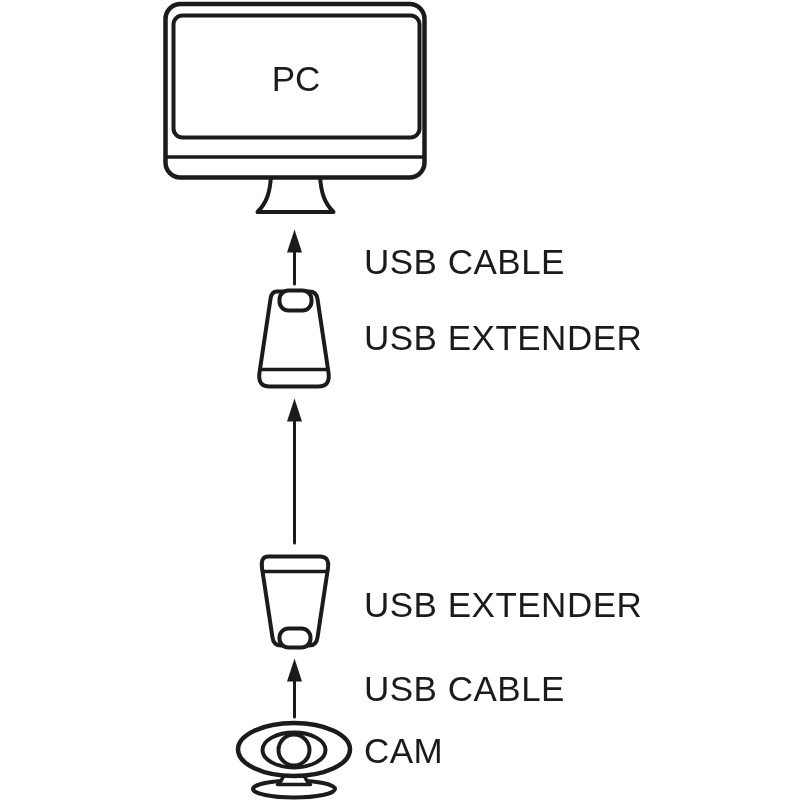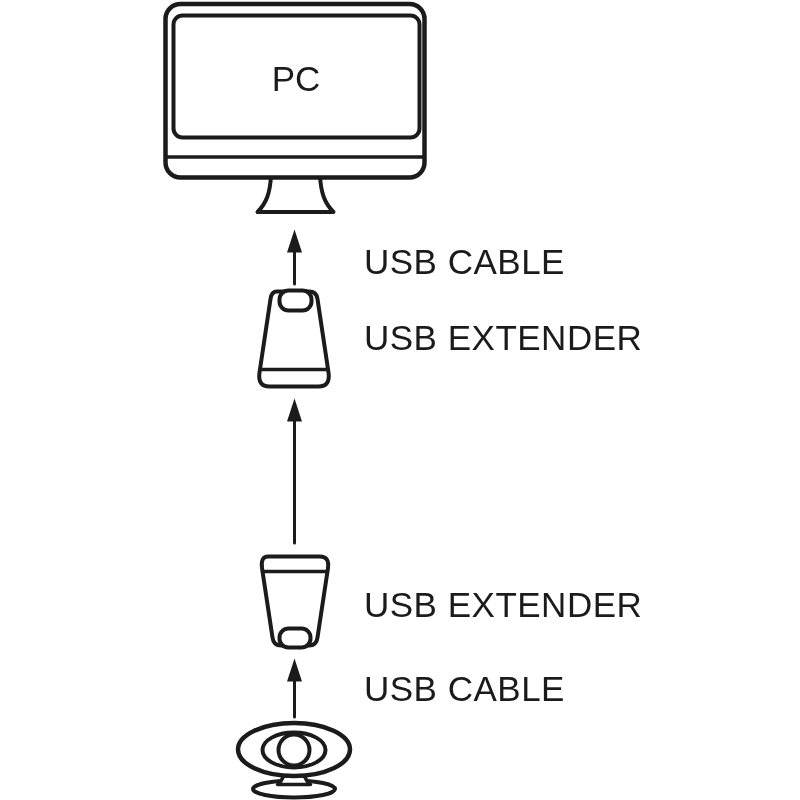--- a/index.html
+++ b/index.html
@@ -124,14 +124,15 @@
 
   <div class="diagram-label label-usb-cable-top">USB CABLE</div>
 
   <div class="diagram-label label-usb-extender-top">USB EXTENDER</div>
 
 
   <div class="diagram-label label-usb-extender-bot">USB EXTENDER</div>
 
   <div class="diagram-label label-usb-cable-bot">USB CABLE</div>
 
+  <div class="diagram-label label-cam">CAM</div>
 
 </div>
 
 </body></html>

